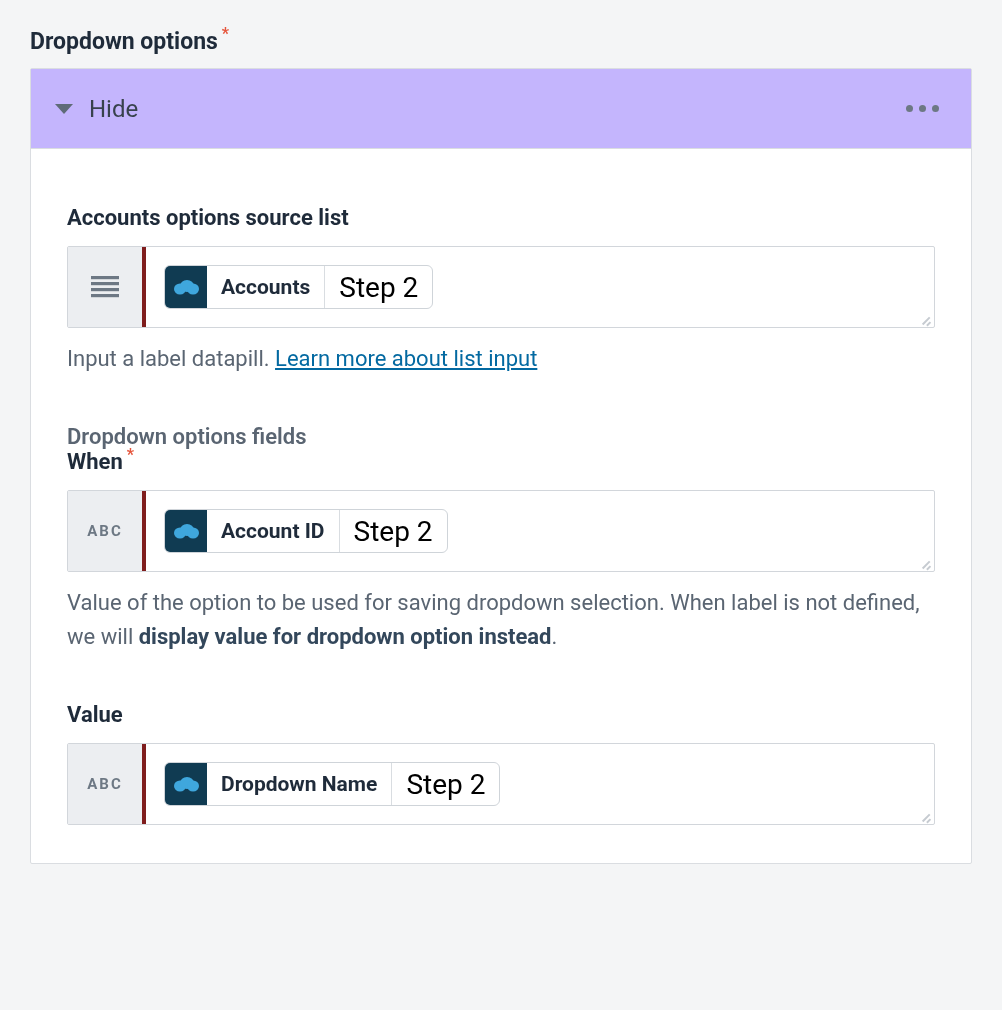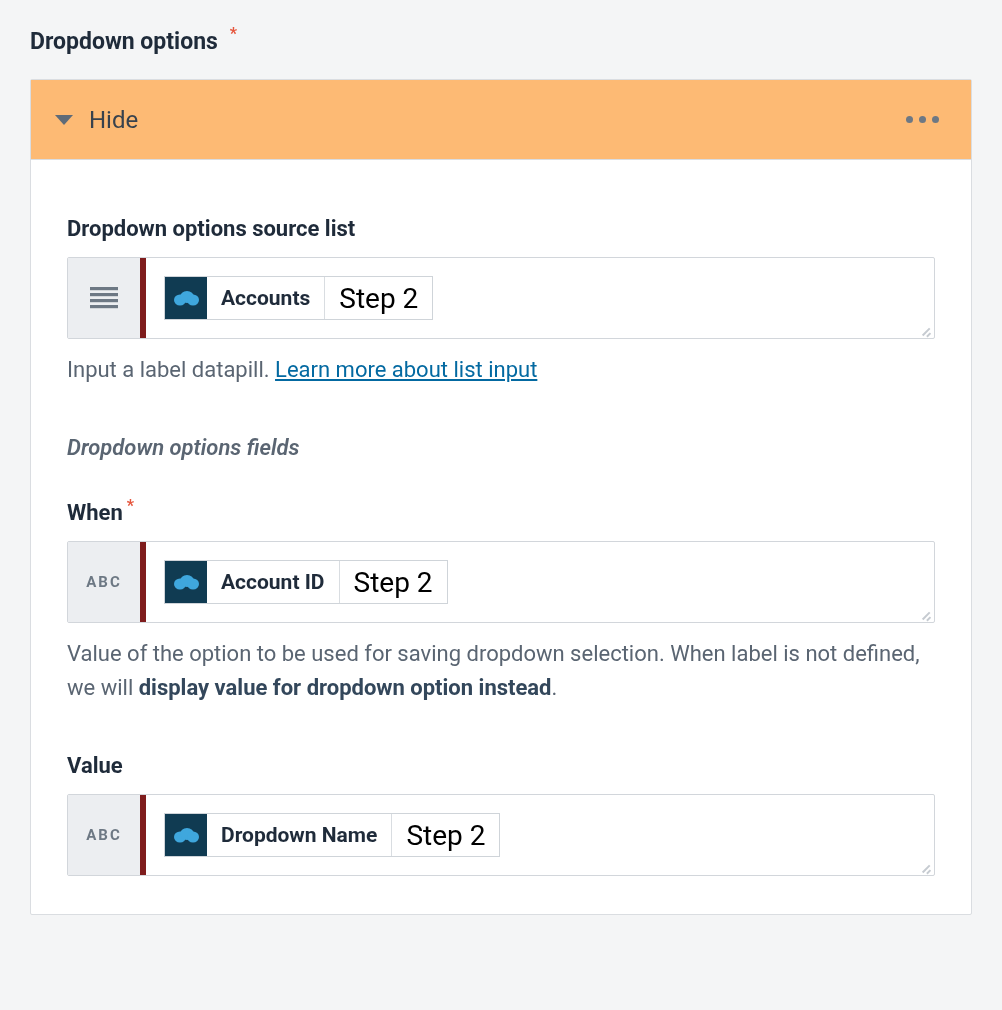--- a/index.html
+++ b/index.html
@@ -12,43 +12,43 @@
   }
   .page {
     padding: 28px 30px;
   }
   .section-title {
     font-size: 23px;
     font-weight: 700;
     color: #1f2b3a;
     display: inline-flex;
     align-items: flex-start;
-    gap: 12px;
-    margin-bottom: 24px;
+    gap: 4px;
+    margin-bottom: 13px;
   }
   .req-mark {
     color: #e5553c;
     font-size: 16px;
     line-height: 1;
     position: relative;
     top: -2px;
   }
 
   .panel {
     border: 1px solid #dadde1;
     background: #ffffff;
     border-radius: 2px;
   }
 
   .panel-header {
     display: flex;
     align-items: center;
     height: 80px;
     padding: 0 28px 0 24px;
-    background: #fdba74;
+    background: #c4b5fd;
     border-bottom: 1px solid #dadde1;
   }
   .collapse-toggle {
     display: inline-flex;
     align-items: center;
     gap: 16px;
     cursor: pointer;
     font-size: 24px;
     color: #38424d;
   }
@@ -83,38 +83,36 @@
     margin-bottom: 16px;
     display: inline-flex;
     align-items: flex-start;
     gap: 4px;
   }
 
   .subsection-label {
     font-size: 22px;
     font-weight: 600;
     color: #5a6572;
-    margin-bottom: 40px;
-    font-style: italic;
   }
 
   .input-row {
     display: flex;
     align-items: stretch;
     border: 1px solid #d2d6db;
     border-radius: 2px;
     background: #fff;
     height: 82px;
     position: relative;
   }
   .type-chip {
     width: 78px;
     min-width: 78px;
     background: #eceef1;
-    border-right: 6px solid #7f1d1d;
+    border-right: 4px solid #7f1d1d;
     display: flex;
     align-items: center;
     justify-content: center;
     color: #6d7884;
   }
   .type-chip svg { display:block; }
   .abc {
     font-size: 15px;
     font-weight: 700;
     letter-spacing: 2px;
@@ -151,21 +149,21 @@
     width: 5px; height: 1.5px;
     transform: rotate(-45deg);
     right: 1px; bottom: 1px;
   }
 
   .datapill {
     display: inline-flex;
     align-items: stretch;
     height: 44px;
     border: 1px solid #cfd4d9;
-    border-radius: 0;
+    border-radius: 6px;
     overflow: hidden;
     background: #fff;
   }
   .dp-icon {
     width: 42px;
     background: #103b52;
     display: flex;
     align-items: center;
     justify-content: center;
   }
@@ -228,21 +226,21 @@
         <span></span>
         <span></span>
         <span></span>
       </div>
     </div>
 
     <div class="panel-body">
 
       <div class="field-block">
         <div class="field-label">
-          <span>Dropdown options source list</span>
+          <span>Accounts options source list</span>
         </div>
         <div class="input-row">
           <div class="type-chip">
             <svg width="28" height="22" viewBox="0 0 28 22">
               <rect x="0" y="0" width="28" height="3.2" fill="#6d7884"></rect>
               <rect x="0" y="6" width="28" height="3.2" fill="#6d7884"></rect>
               <rect x="0" y="12" width="28" height="3.2" fill="#6d7884"></rect>
               <rect x="0" y="18" width="28" height="3.2" fill="#6d7884"></rect>
             </svg>
           </div>

